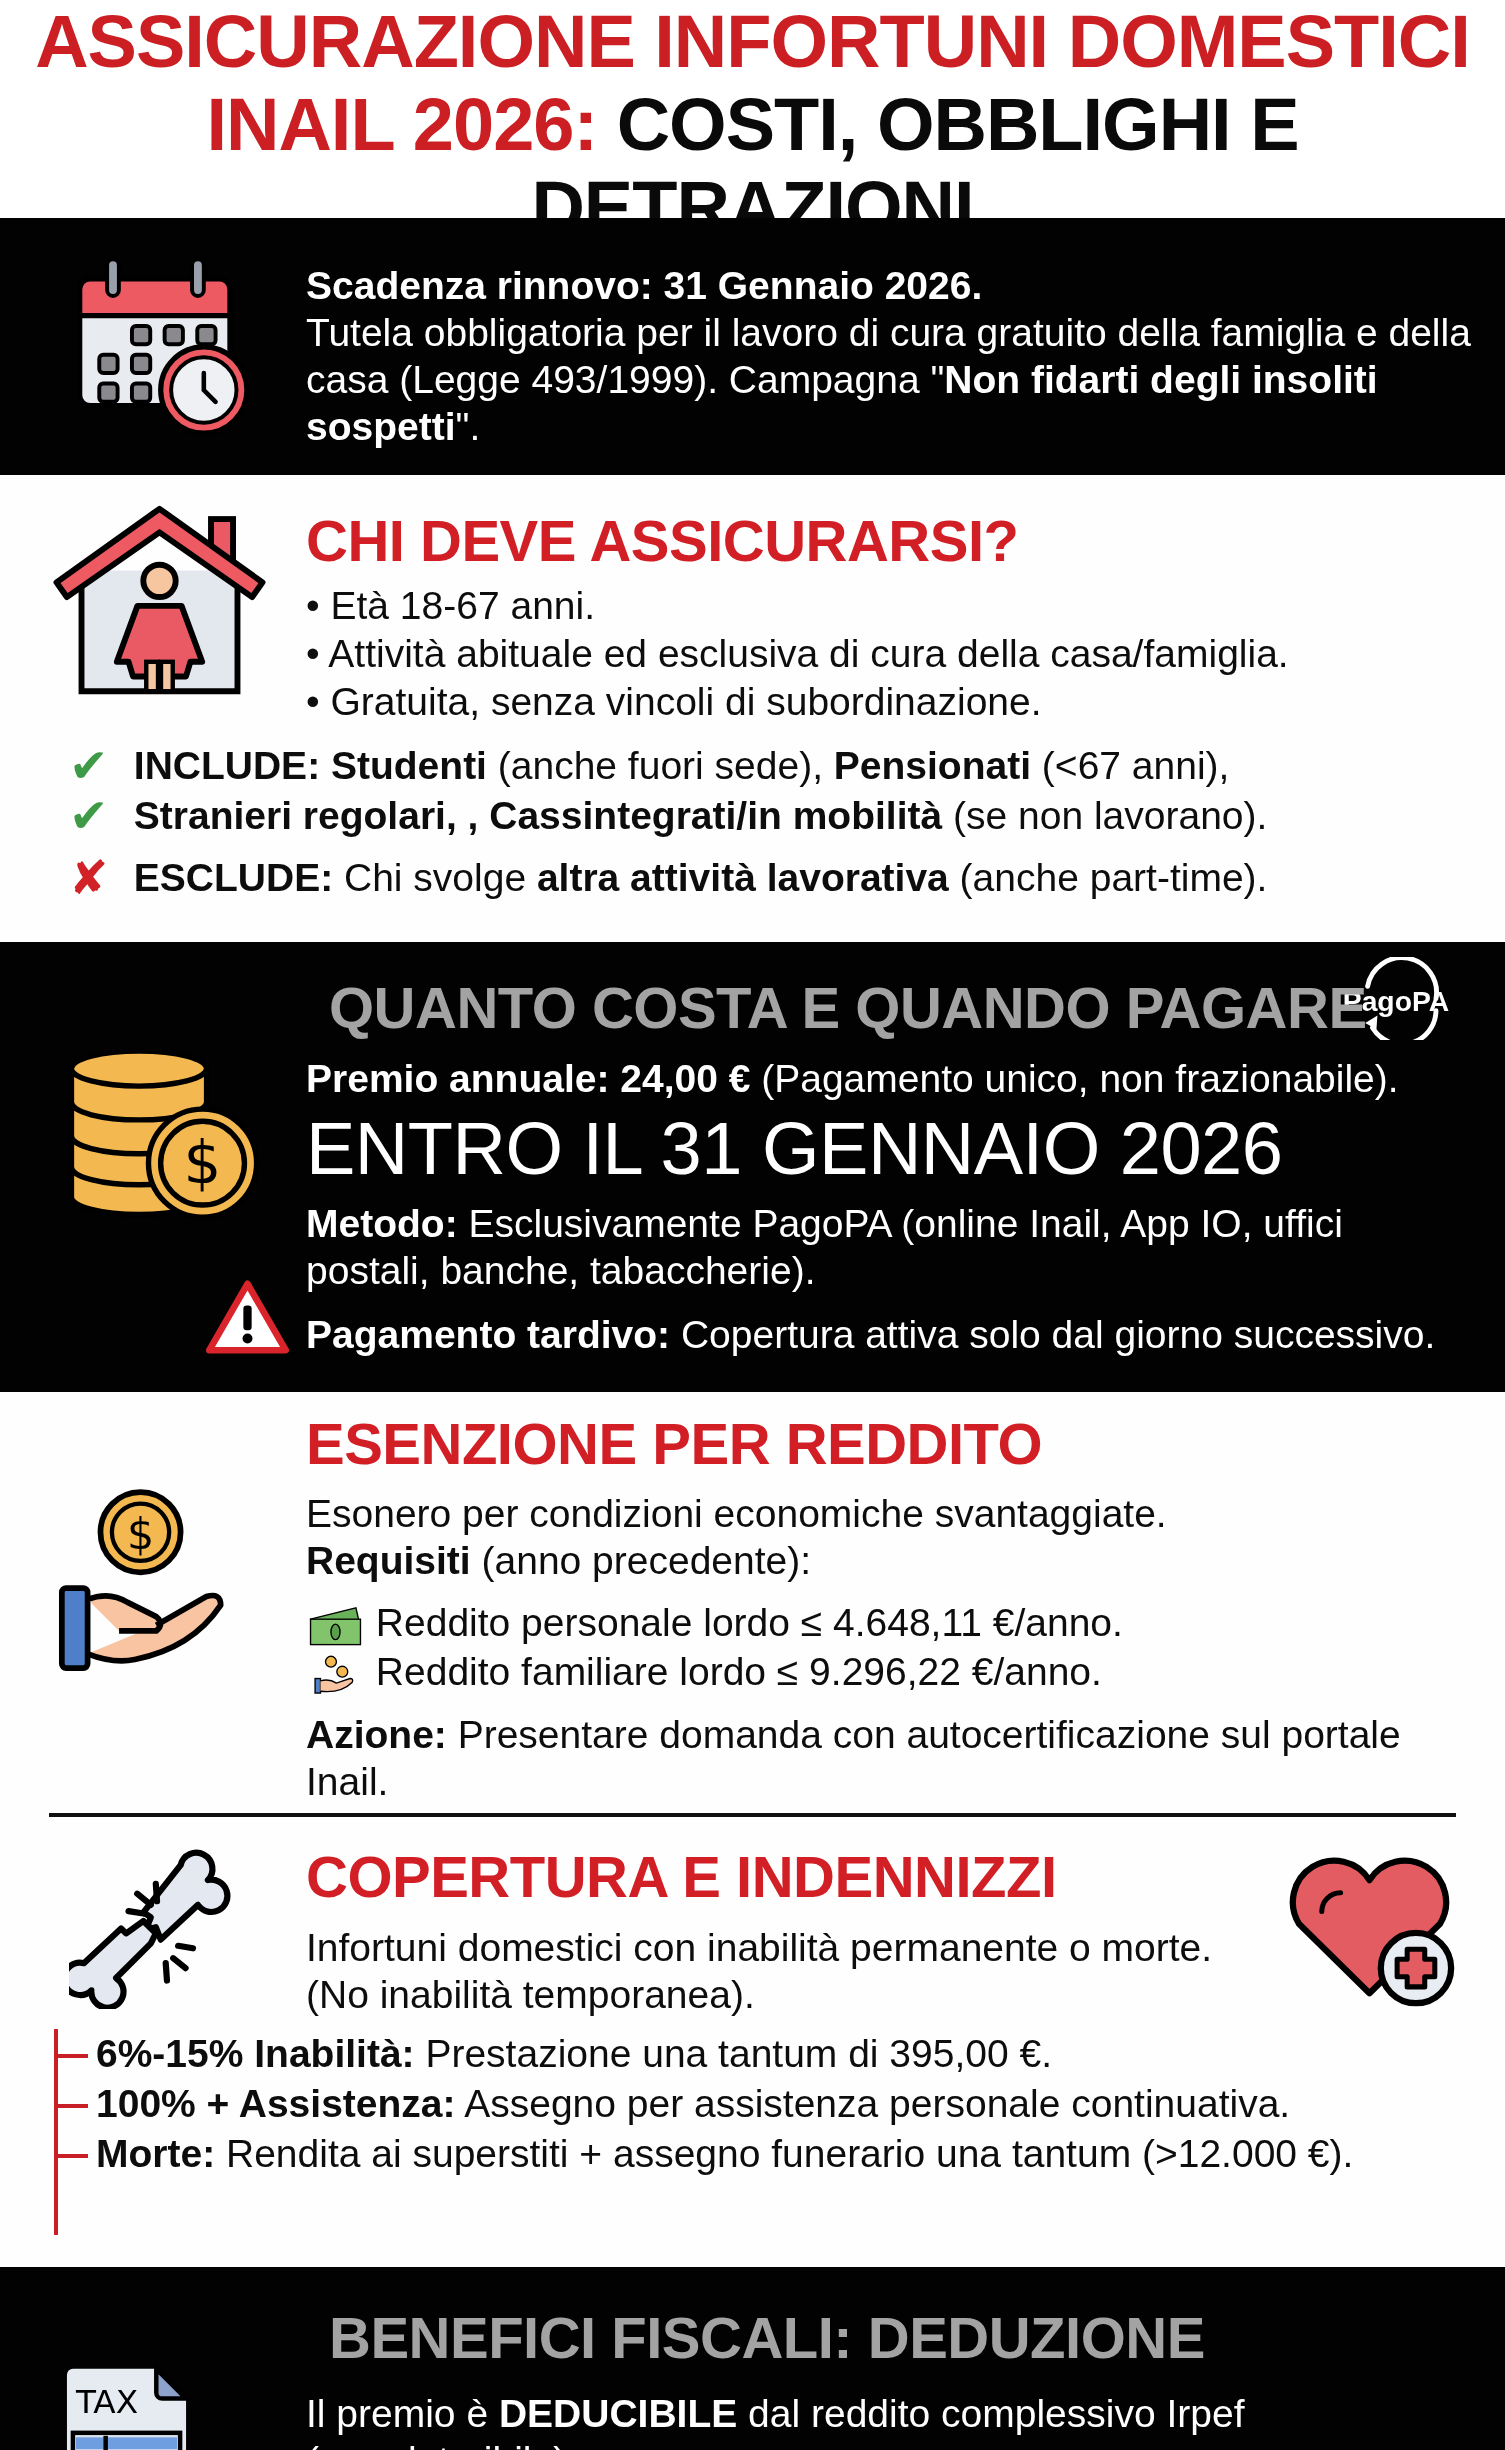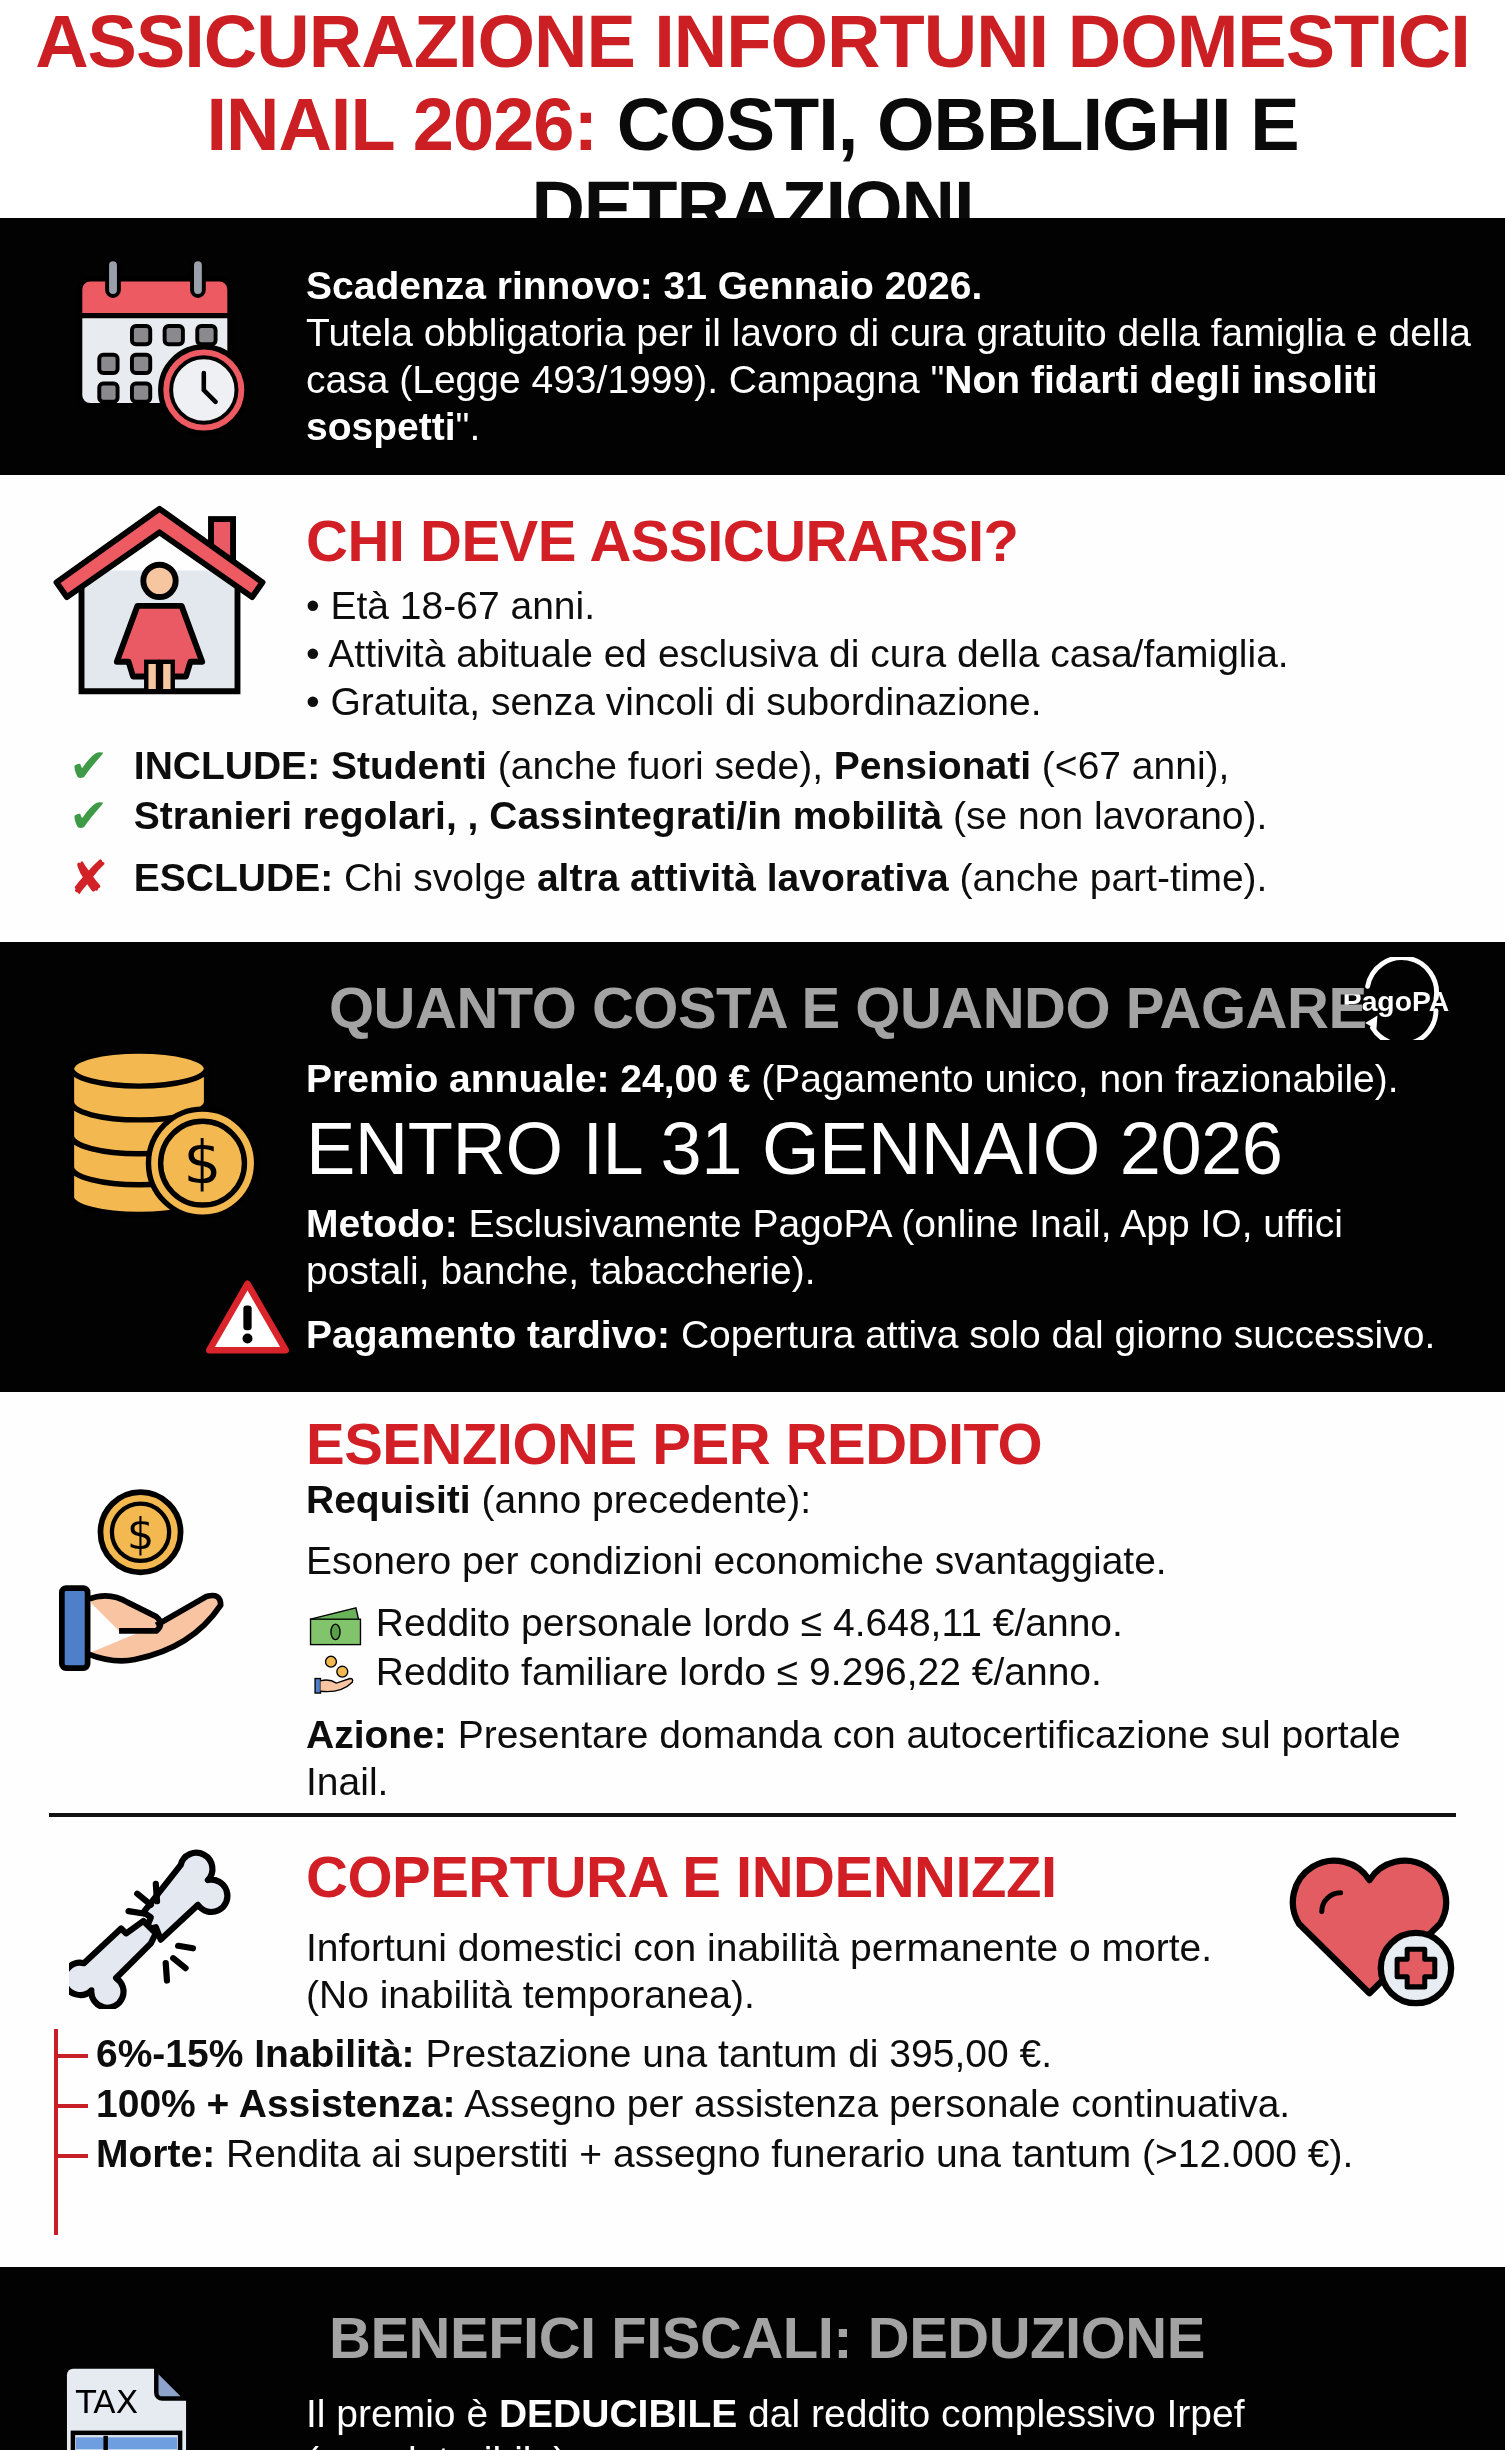--- a/index.html
+++ b/index.html
@@ -171,22 +171,22 @@
   <div class="section light" id="s4">
     <svg class="icon" style="left:54px;top:93px" width="216" height="186" viewBox="0 0 150 130">
       <circle cx="60" cy="33" r="28" fill="#f4b850" stroke="#000" stroke-width="4"></circle>
       <circle cx="60" cy="33" r="20" fill="none" stroke="#000" stroke-width="3"></circle>
       <text x="60" y="45" text-anchor="middle" font-family="DejaVu Sans, sans-serif" font-size="30" fill="#000">$</text>
       <rect x="5" y="72" width="18" height="56" rx="3" fill="#4f7fc9" stroke="#000" stroke-width="4"></rect>
       <path d="M23 80 q15 -6 28 2 l20 10 q6 5 0 10 h-26 M71 98 l35 -20 q10 -3 10 6 q-20 30 -60 38 q-15 3 -33 -4" fill="#f8c4a2" stroke="#000" stroke-width="4" stroke-linejoin="round"></path>
     </svg>
     <div class="text">
       <div class="h2">ESENZIONE PER REDDITO</div>
+      <div class="p" style="margin-top:14.7px">Esonero per condizioni economiche svantaggiate.</div>
       <div class="p"><b>Requisiti</b><span> (anno precedente):</span></div>
-      <div class="p" style="margin-top:14.7px">Esonero per condizioni economiche svantaggiate.</div>
       <div class="p" style="margin-top:14.7px">
         <svg class="inline-ico" width="64" height="44" viewBox="0 0 130 90">
           <path d="M10 30 L110 5 L118 40 L18 65z" fill="#6ab25a" stroke="#000" stroke-width="3"></path>
           <rect x="10" y="30" width="110" height="56" fill="#82c46c" stroke="#000" stroke-width="3"></rect>
           <ellipse cx="65" cy="58" rx="10" ry="17" fill="#5aa04a" stroke="#000" stroke-width="3"></ellipse>
         </svg>
         <span>Reddito personale lordo ≤ 4.648,11 €/anno.</span>
       </div>
       <div class="p">
         <svg class="inline-ico" width="64" height="44" viewBox="0 0 130 90">

